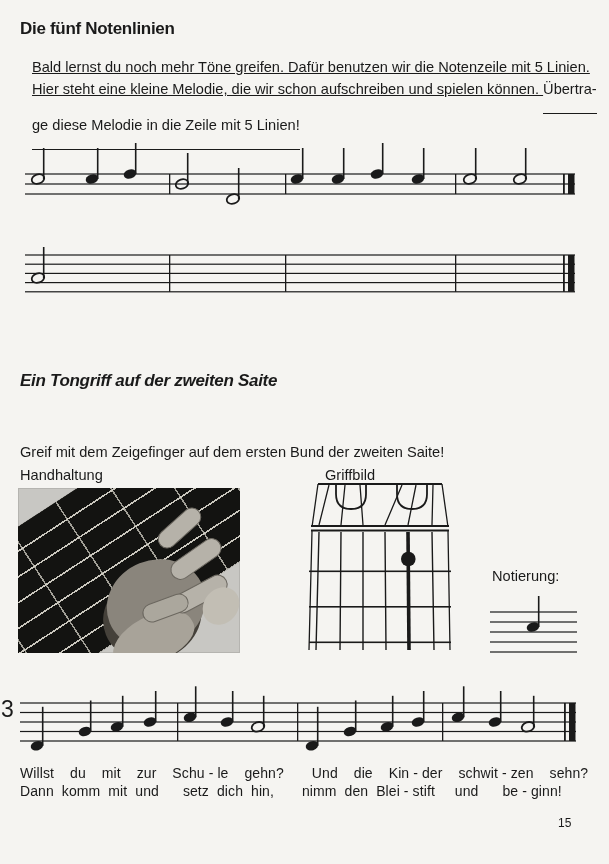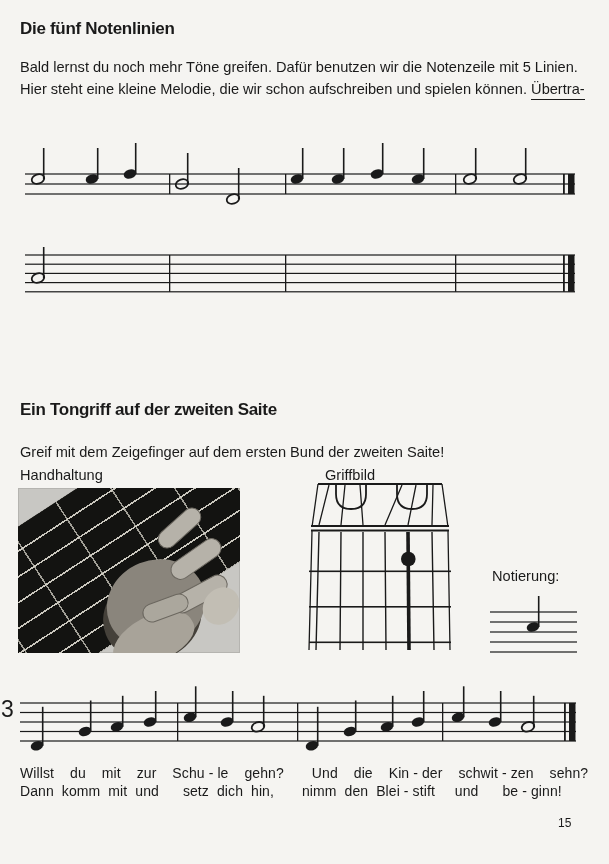--- a/index.html
+++ b/index.html
@@ -4,21 +4,21 @@
 <style>
   html,body{margin:0;padding:0;}
   body{
     width:609px;height:864px;position:relative;overflow:hidden;
     background:#f5f4f1;color:#1a1a1a;
     font-family:"Liberation Sans", sans-serif;
   }
   .abs{position:absolute;}
   .h1{font-size:17px;font-weight:700;letter-spacing:-0.3px;}
   .body-text{font-size:14.6px;line-height:22px;width:575px;}
-  .u{border-bottom:1.7px solid #1a1a1a;padding-bottom:1px;display:inline-block;line-height:17px;}
+  .u{border-bottom:1.7px solid #1a1a1a;padding-bottom:15px;display:inline-block;line-height:17px;}
   .label{font-size:14.6px;text-align:center;}
   .lyrics{font-size:14px;line-height:18.5px;white-space:pre;letter-spacing:0.1px;}
   .song-number{font-size:23px;}
   .page-number{font-size:12px;}
   svg{display:block;}
 
   
   .photo{left:18px;top:488px;width:222px;height:165px;background:#c8c7c3;overflow:hidden;
          box-shadow:inset 0 0 0 1px #b5b4b0;}
   .photo *{position:absolute;}
@@ -36,23 +36,24 @@
   .f2{left:168px;top:42px;width:18px;height:56px;transform:rotate(55deg);}
   .f3{left:172px;top:76px;width:18px;height:58px;transform:rotate(62deg);}
   .f4{left:138px;top:96px;width:17px;height:46px;transform:rotate(70deg);background:#aba79d;}
   .knuckle{left:186px;top:98px;width:34px;height:40px;background:#c2beb4;border-radius:50%;transform:rotate(40deg);}
 </style>
 </head>
 <body>
 
 <div class="abs h1" style="left:20px;top:19px;">Die fünf Notenlinien</div>
 
-<div class="abs body-text" style="left:20px;top:56px;">
+<div class="abs body-text" style="left:32px;top:56px;text-decoration:underline;">
   <div>Bald lernst du noch mehr Töne greifen. Dafür benutzen wir die Notenzeile mit 5 Linien.</div>
   <div><span>Hier steht eine kleine Melodie, die wir schon aufschreiben und spielen können. </span><span class="u">Übertra-</span></div>
+  <div><span class="u">ge diese Melodie in die Zeile mit 5 Linien!</span></div>
 </div>
 
 <svg class="abs" style="left:25px;top:140px;" width="552" height="70" viewBox="0 0 552 70">
     <rect x="0" y="33.4" width="550" height="1.2" fill="#1a1a1a"></rect>
     <rect x="0" y="43.4" width="550" height="1.2" fill="#1a1a1a"></rect>
     <rect x="0" y="53.4" width="550" height="1.2" fill="#1a1a1a"></rect>
     <rect x="144" y="34" width="1.3" height="20" fill="#1a1a1a"></rect>
     <rect x="260" y="34" width="1.3" height="20" fill="#1a1a1a"></rect>
     <rect x="430" y="34" width="1.3" height="20" fill="#1a1a1a"></rect>
     <rect x="538" y="34" width="1.8" height="20" fill="#1a1a1a"></rect>
@@ -89,21 +90,21 @@
     <rect x="0" y="53.2" width="550" height="1.2" fill="#1a1a1a"></rect>
     <rect x="144" y="17" width="1.3" height="36.8" fill="#1a1a1a"></rect>
     <rect x="260" y="17" width="1.3" height="36.8" fill="#1a1a1a"></rect>
     <rect x="430" y="17" width="1.3" height="36.8" fill="#1a1a1a"></rect>
     <rect x="538" y="17" width="1.8" height="36.8" fill="#1a1a1a"></rect>
     <rect x="543" y="17" width="6.5" height="36.8" fill="#1a1a1a"></rect>
     <rect x="17.9" y="9.0" width="1.6" height="31" fill="#1a1a1a"></rect>
     <ellipse cx="13" cy="40.0" rx="6.4" ry="4.6" transform="rotate(-18 13 40)" fill="none" stroke="#1a1a1a" stroke-width="1.8"></ellipse>
   </svg>
 
-<div class="abs h1" style="left:20px;top:400px;">Ein Tongriff auf der zweiten Saite</div>
+<div class="abs h1" style="left:20px;top:371px;font-style:italic;">Ein Tongriff auf der zweiten Saite</div>
 
 <div class="abs label" style="left:20px;top:444px;">Greif mit dem Zeigefinger auf dem ersten Bund der zweiten Saite!</div>
 
 <div class="abs label" style="left:20px;top:467px;">Handhaltung</div>
 
 <div class="abs label" style="left:325px;top:467px;">Griffbild</div>
 
 <div class="abs photo">
   <div class="neck"></div>
   <div class="palm"></div>

